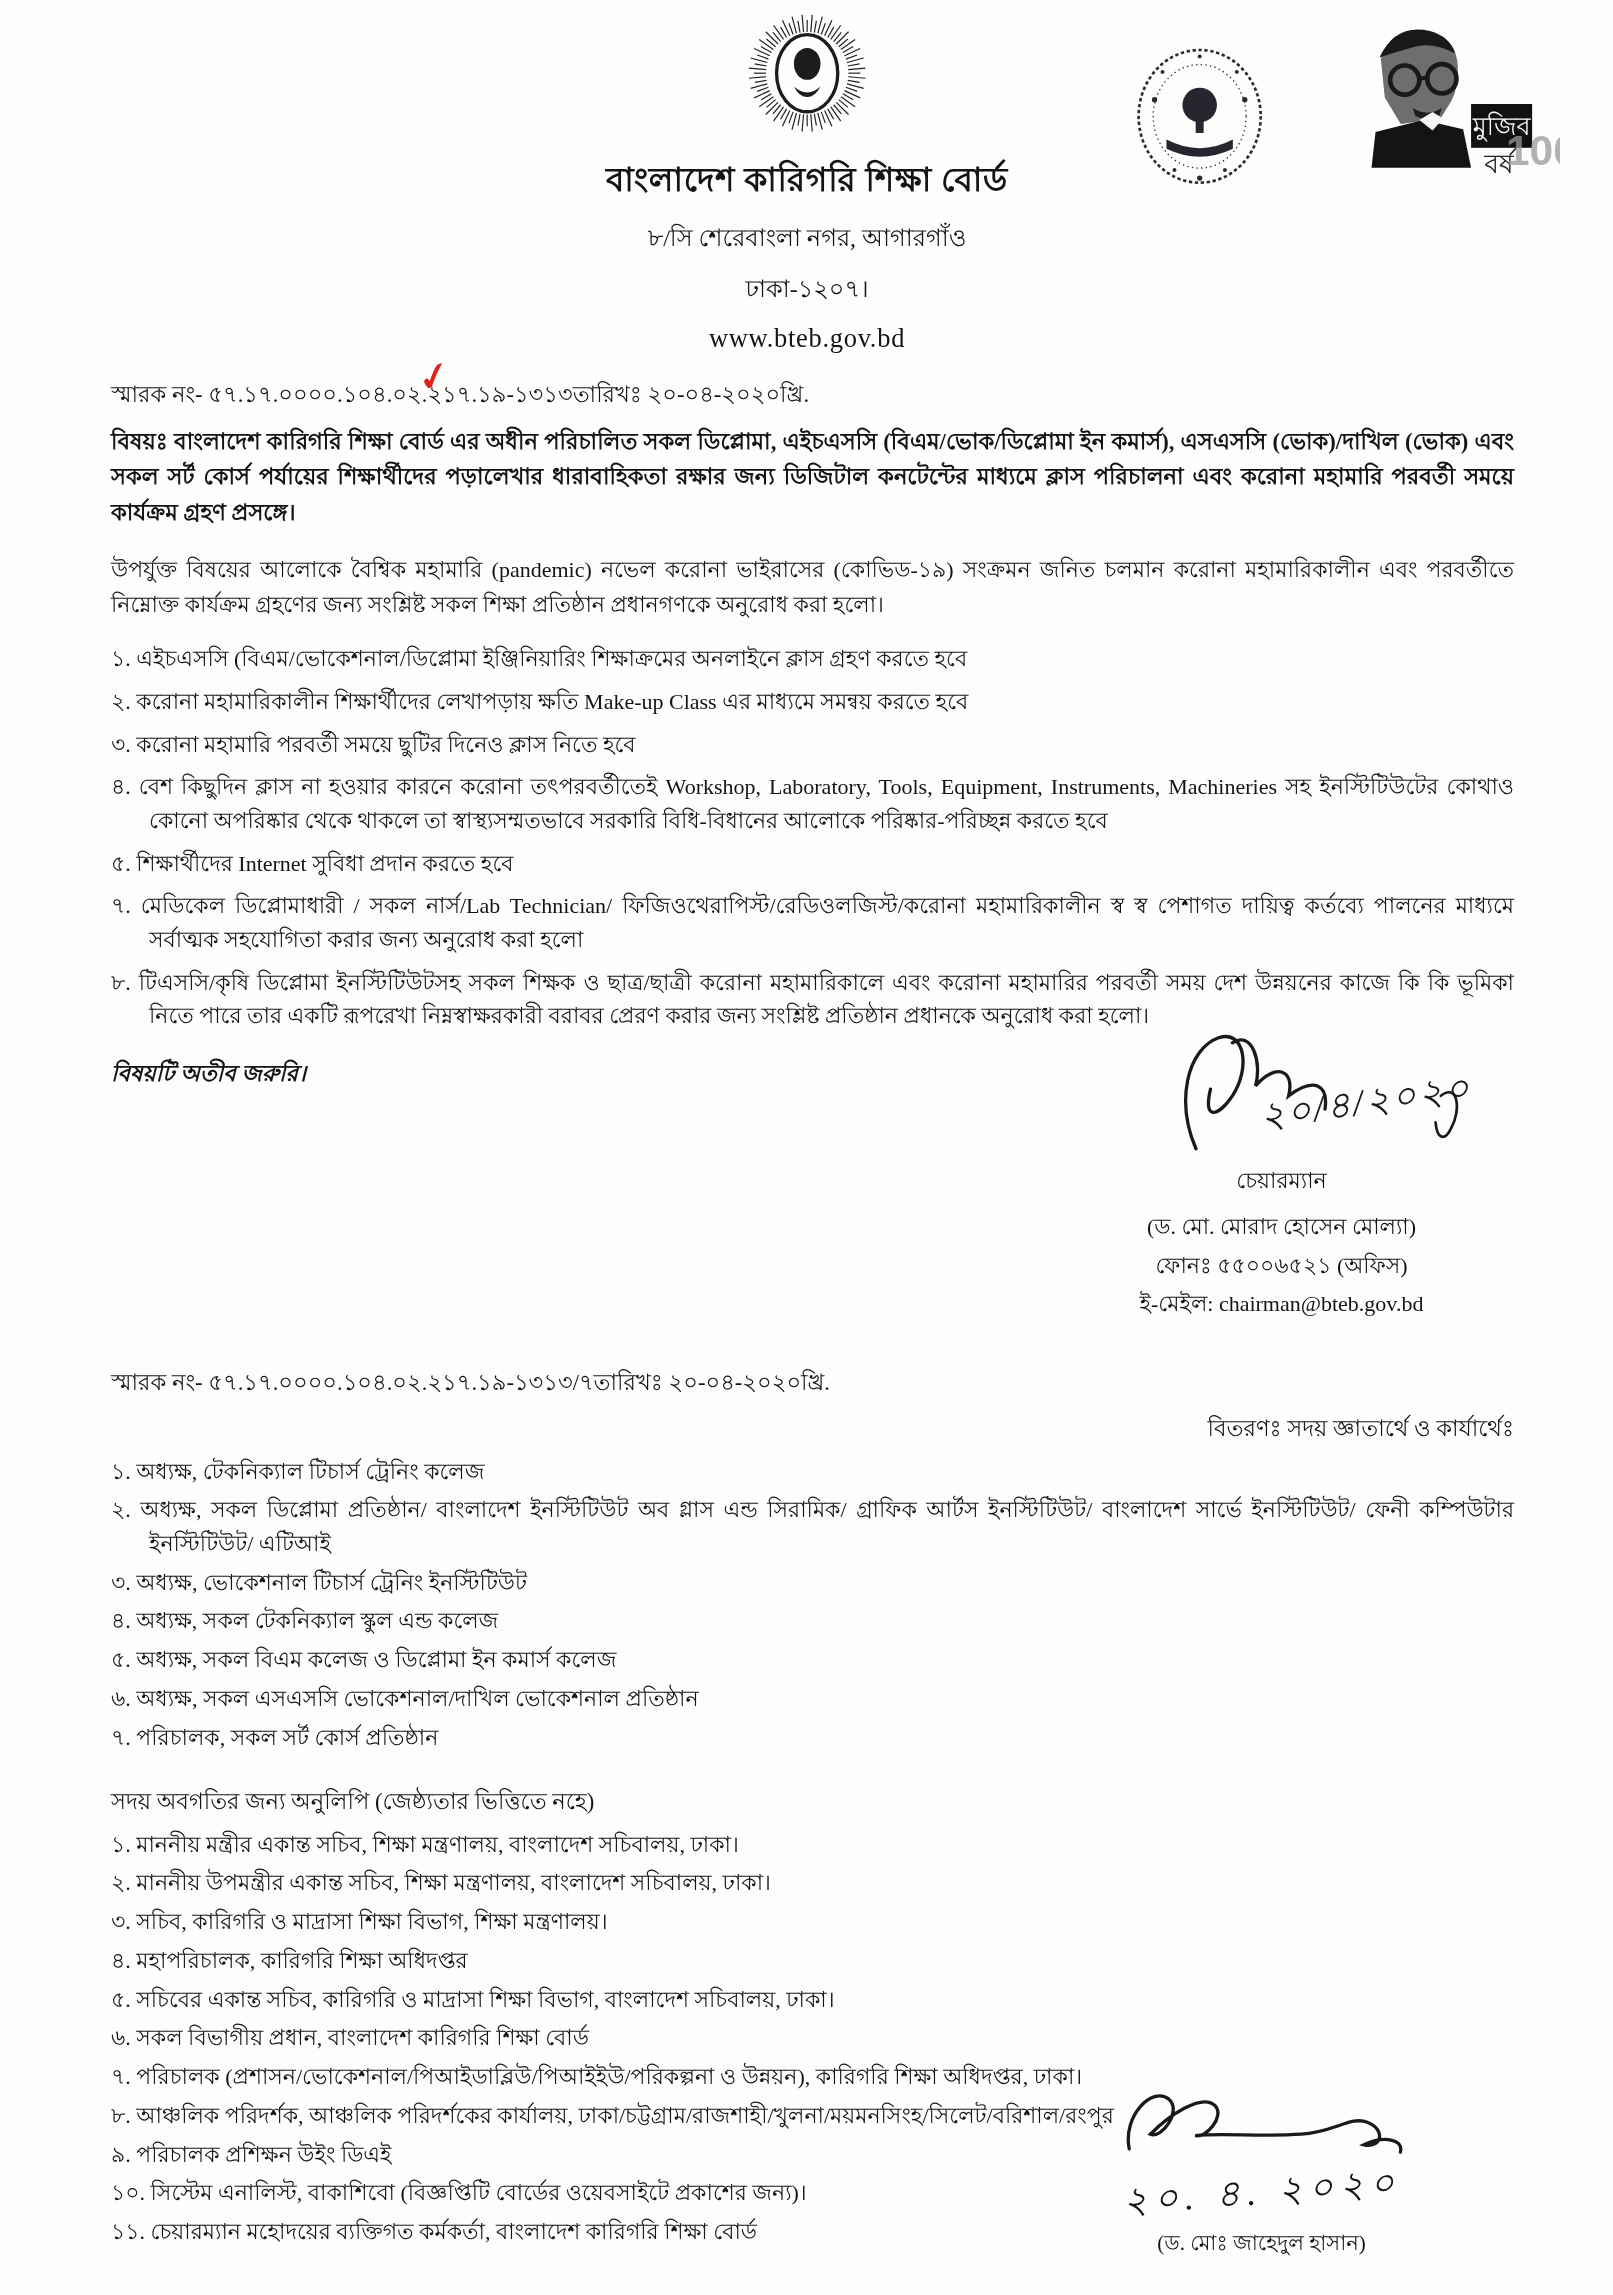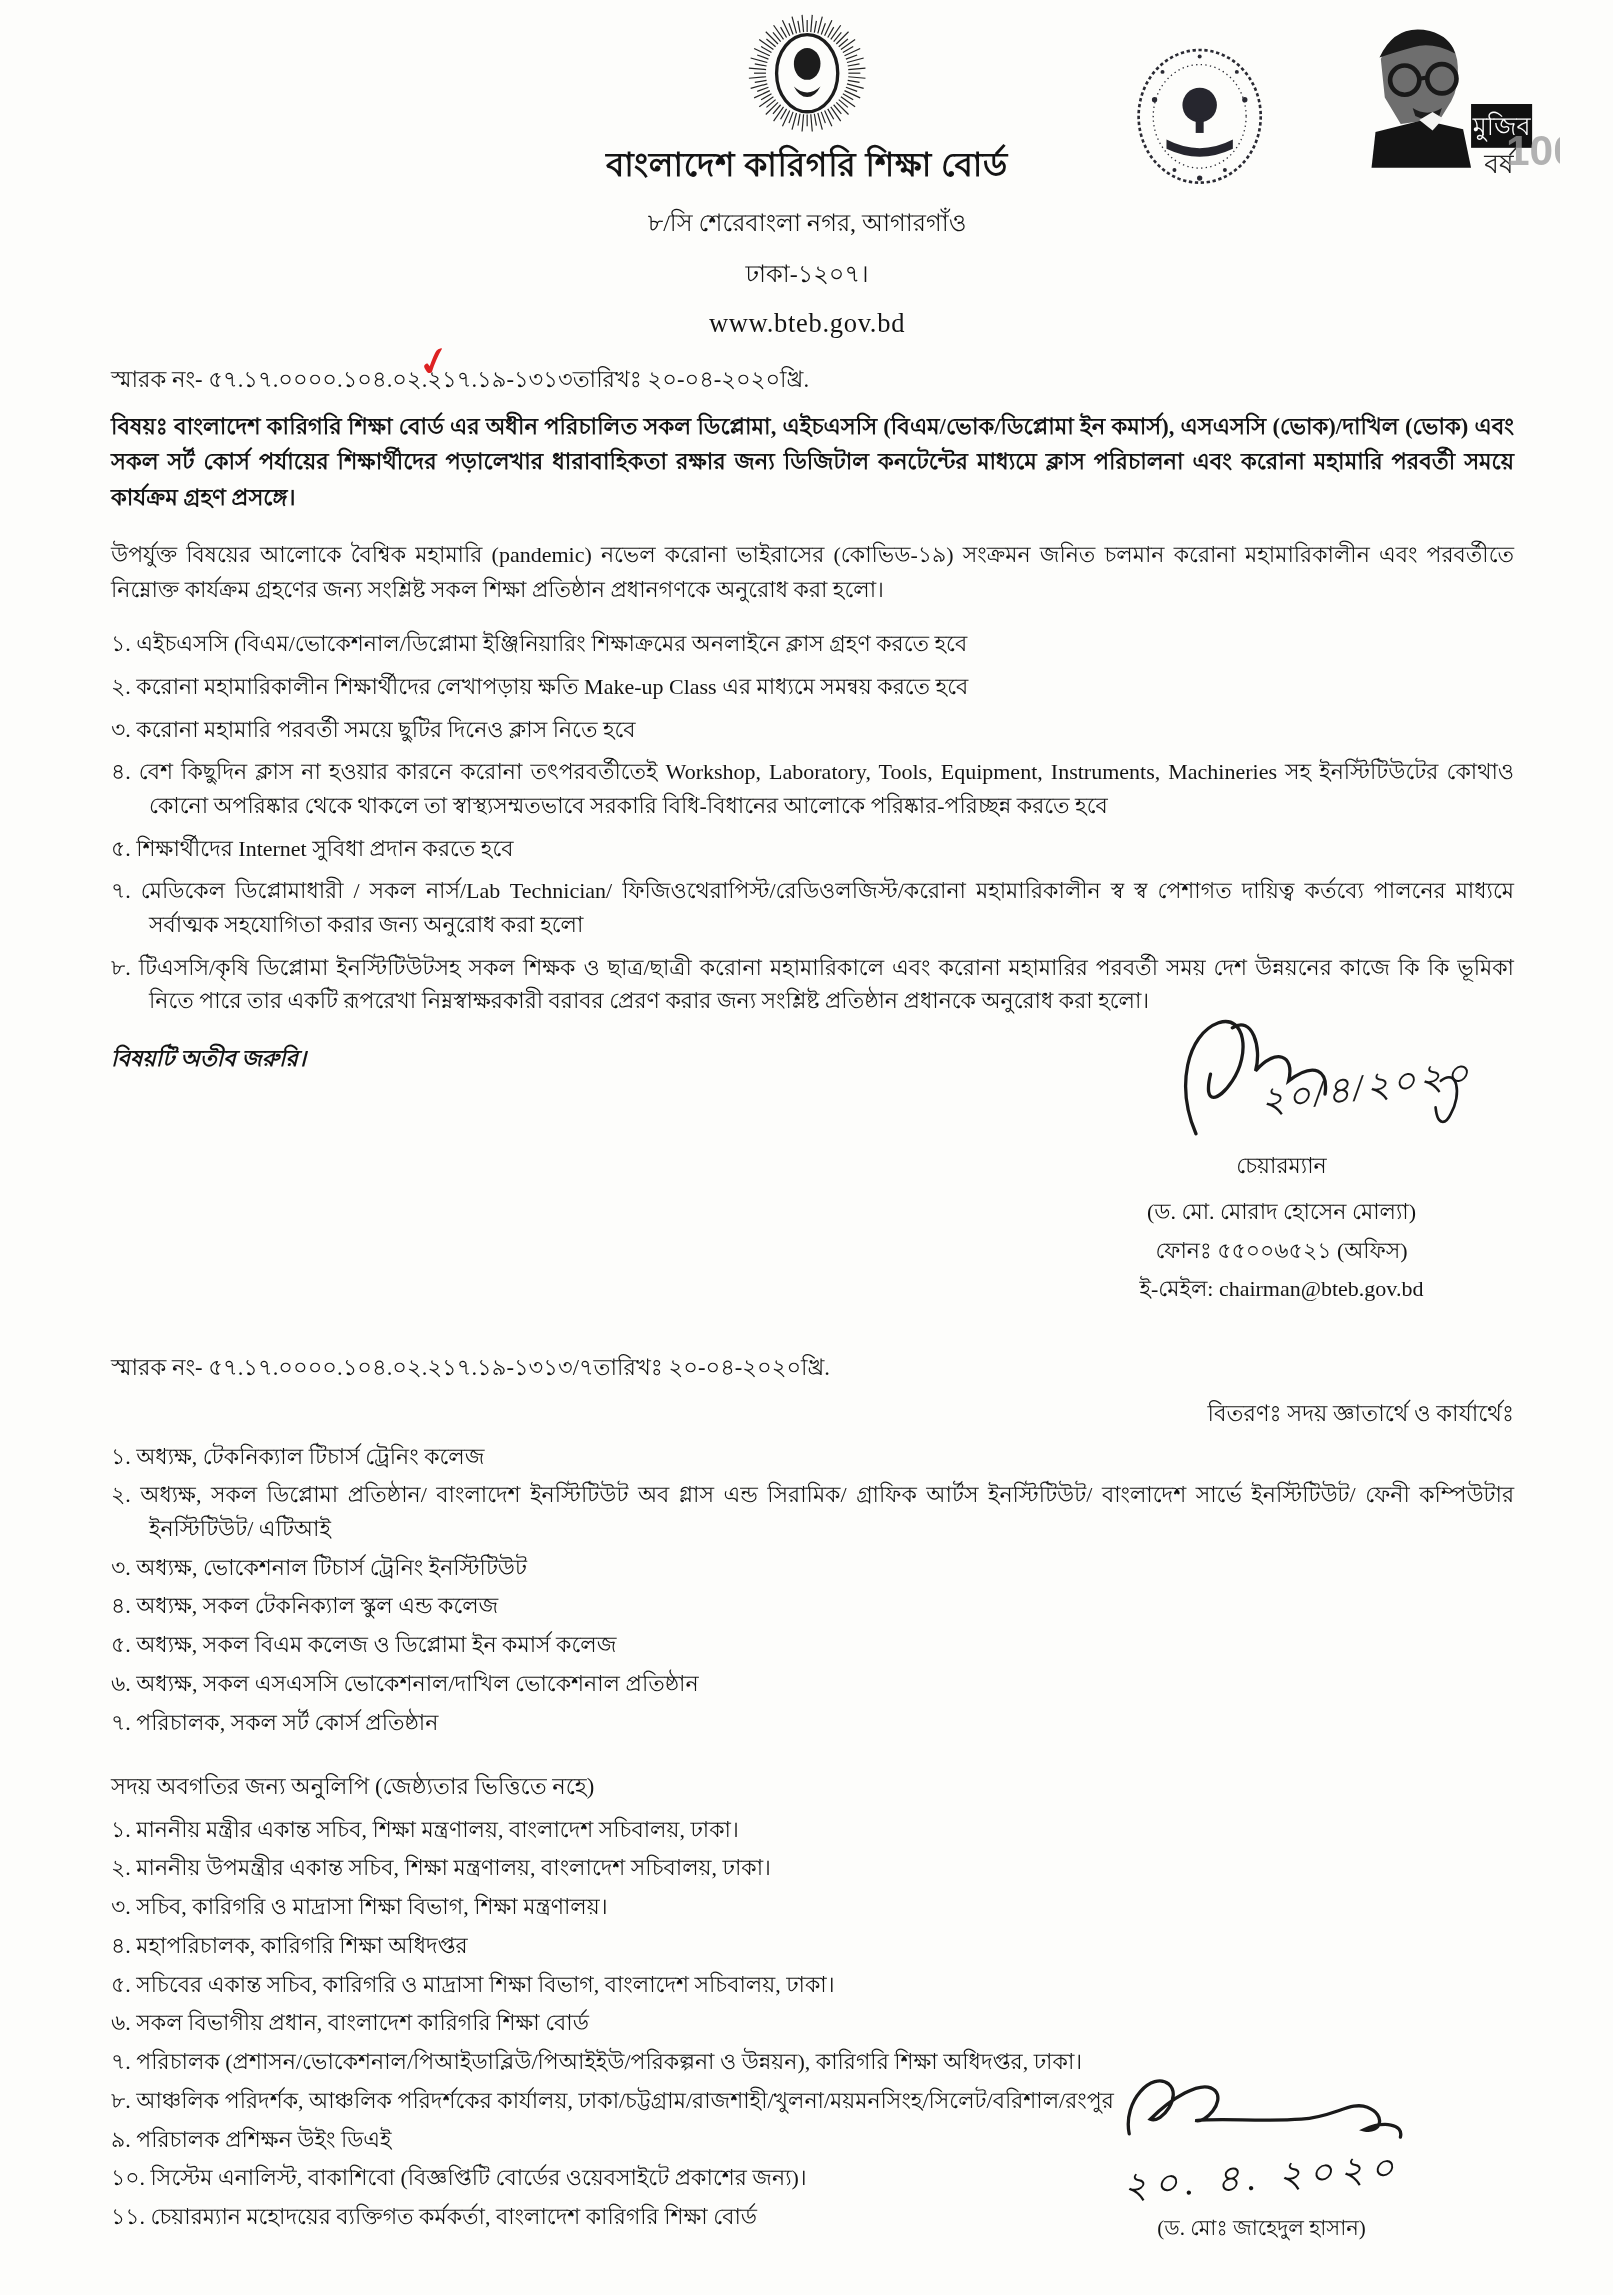--- a/index.html
+++ b/index.html
@@ -9,21 +9,21 @@
     background:#fdfdfb;
     margin:0 auto;
     overflow:hidden;
     font-family:"Liberation Serif","DejaVu Serif",serif;
     color:#141414;
   }
   .content{padding:0 100px 0 111px;}
   
   .hdr{position:relative;text-align:center;padding-top:12px;}
   .seal-starburst{display:block;margin:0 auto;}
-  .org-name{font-size:33px;font-weight:bold;margin-top:4px;letter-spacing:0.7px;}
+  .org-name{font-size:33px;font-weight:bold;margin-top:19px;letter-spacing:0.7px;}
   .addr{font-size:24px;margin-top:9.3px;}
   .addr2{font-size:24px;margin-top:10.6px;}
   .website{font-size:26.5px;margin-top:13.3px;letter-spacing:0.7px;}
   .logo-right-seal{position:absolute;top:40px;left:1128px;}
   .logo-mujib{position:absolute;top:18.6px;left:1341px;}
   
   .memo-row{display:flex;font-size:22.6px;margin-top:22.6px;position:relative;}
   .memo-row .num{position:relative;}
   .red-tick{
     position:absolute;left:312px;top:-17px;

